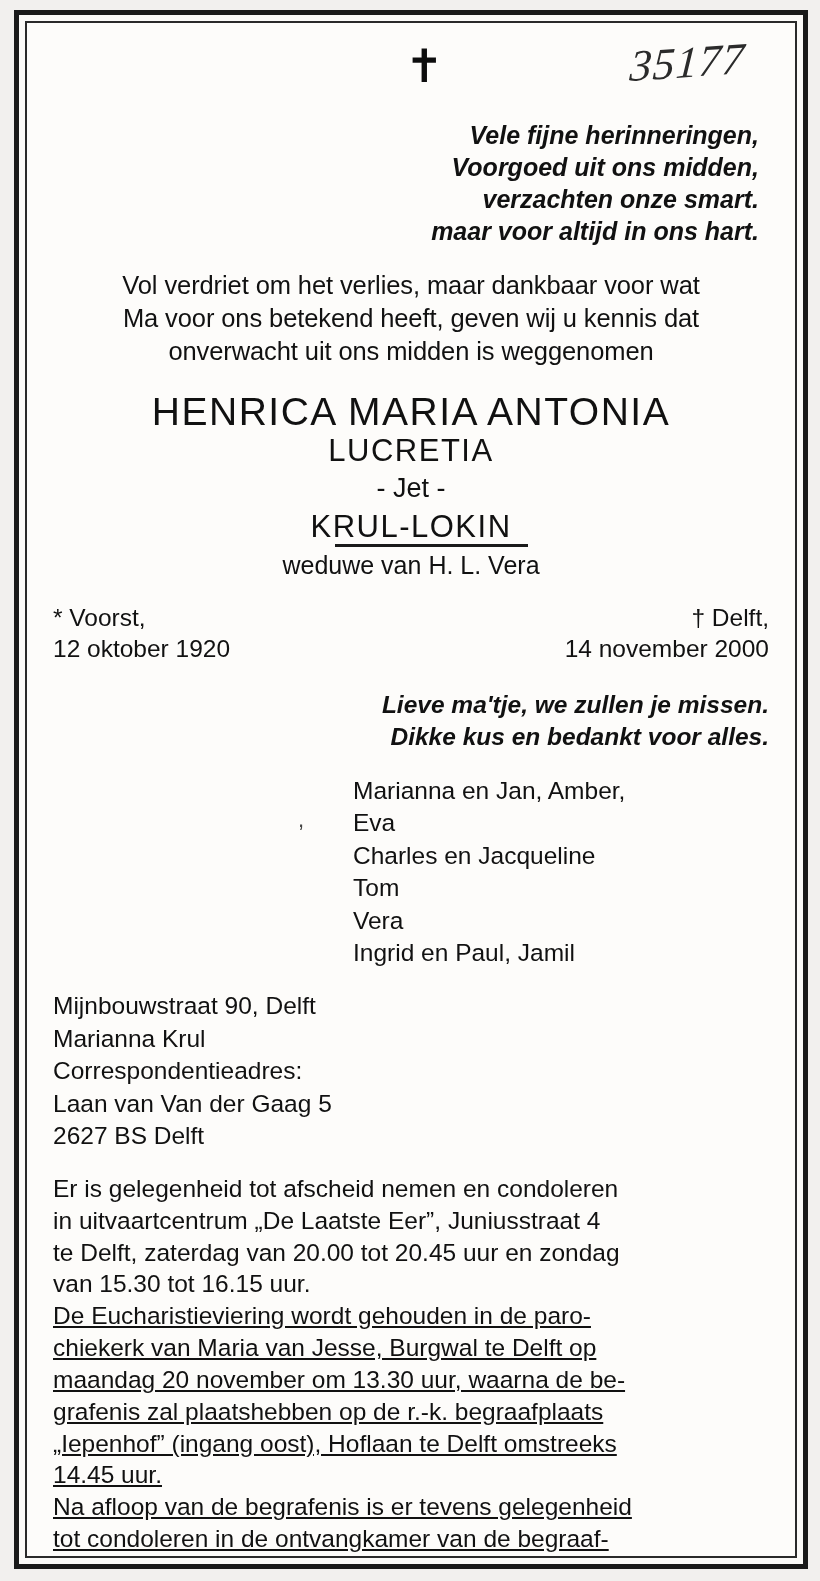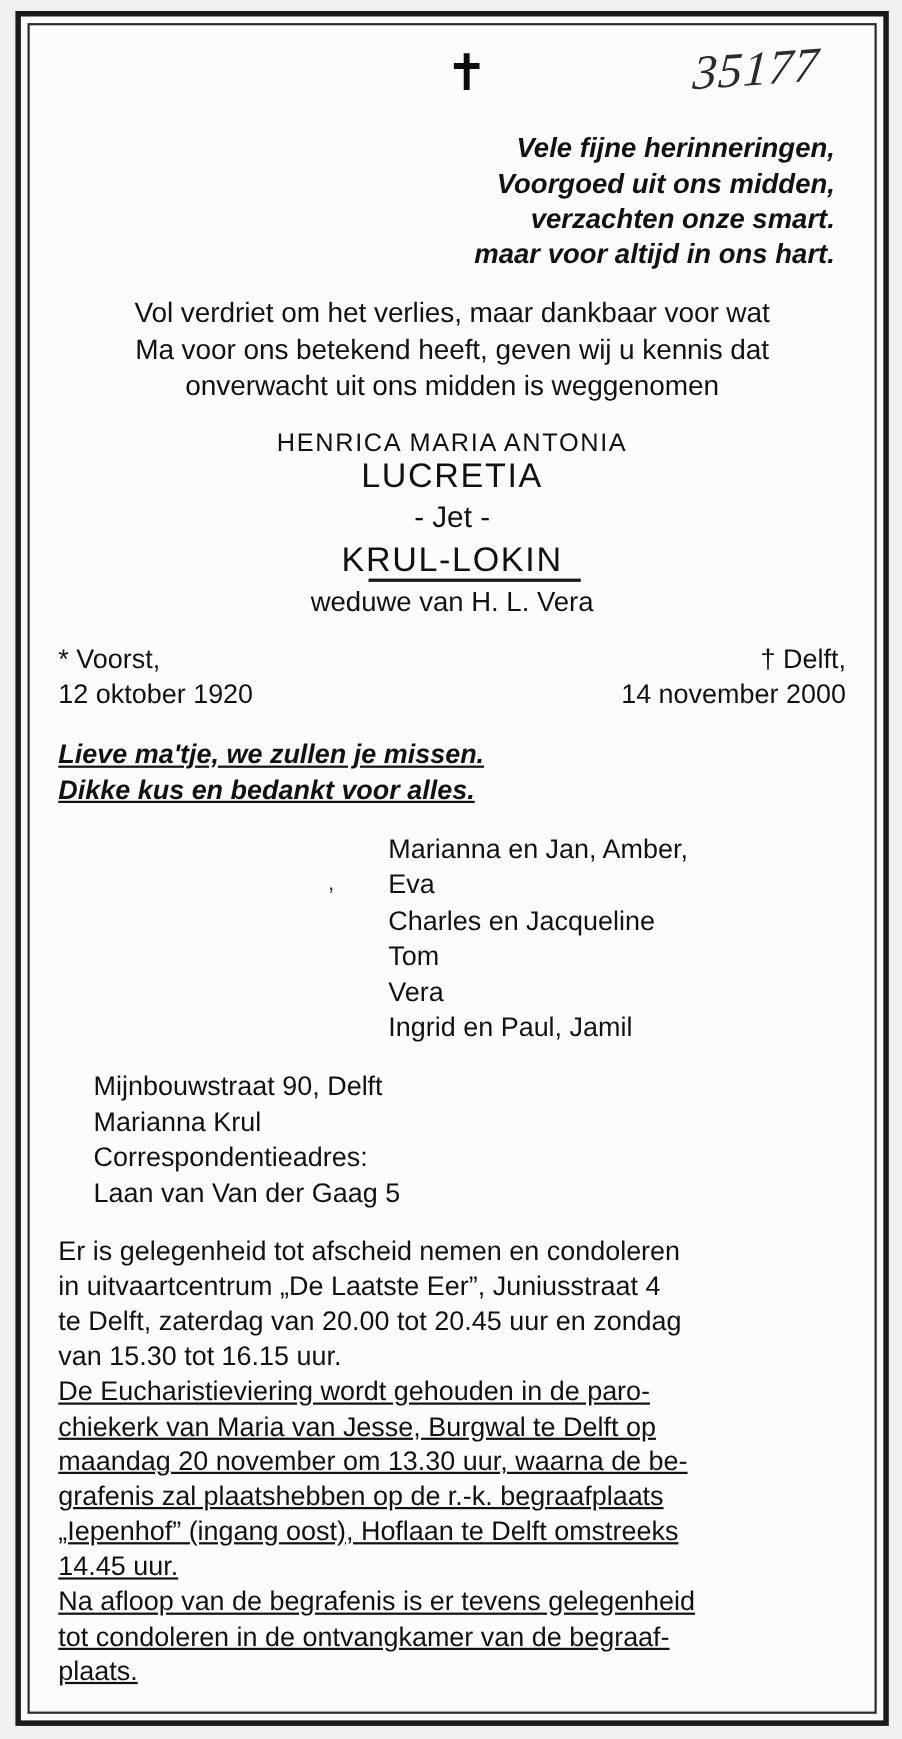--- a/index.html
+++ b/index.html
@@ -94,21 +94,21 @@
     text-align: center;
   }
   .intro div { white-space: nowrap; }
 
   
   .nameblock {
     text-align: center;
     margin-top: 22px;
   }
   .name-line1 {
-    font-size: 23px;
+    font-size: 39px;
     letter-spacing: 1.5px;
     line-height: 1.12;
   }
   .name-line2 {
     font-size: 31px;
     letter-spacing: 1.5px;
     line-height: 1.12;
   }
   .nickname {
     font-size: 27px;
@@ -142,27 +142,26 @@
     justify-content: space-between;
     margin-top: 22px;
     font-size: 24.5px;
     line-height: 1.28;
     gap: 16px;
   }
   .dates .col-right { text-align: right; }
 
   
   .verse2 {
-    text-align: left;
+    text-align: right;
     font-style: italic;
     font-weight: 700;
     font-size: 24.5px;
     line-height: 1.3;
     margin-top: 24px;
-    text-decoration: underline;
   }
 
   
   .survivors {
     margin-top: 22px;
     padding-left: 300px;
     font-size: 24.5px;
     line-height: 1.33;
     position: relative;
   }
@@ -172,21 +171,20 @@
     top: 30px;
     font-size: 22px;
     color: #444;
   }
 
   
   .address {
     margin-top: 20px;
     font-size: 24.5px;
     line-height: 1.33;
-    margin-left: 32px;
   }
 
   
   .details {
     margin-top: 20px;
     font-size: 24.5px;
     line-height: 1.3;
   }
   .details p { margin: 0; }
   .details p + p { margin-top: 0px; text-decoration: underline; }
@@ -255,20 +253,21 @@
         <div>Tom</div>
         <div>Vera</div>
         <div>Ingrid en Paul, Jamil</div>
       </div>
 
       <div class="address">
         <div>Mijnbouwstraat 90, Delft</div>
         <div>Marianna Krul</div>
         <div>Correspondentieadres:</div>
         <div>Laan van Van der Gaag 5</div>
+        <div>2627 BS Delft</div>
       </div>
 
       <div class="details">
         <p>
           <span class="nowrap">Er is gelegenheid tot afscheid nemen en condoleren</span><br>
           <span class="nowrap">in uitvaartcentrum „De Laatste Eer”, Juniusstraat 4</span><br>
           <span class="nowrap">te Delft, zaterdag van 20.00 tot 20.45 uur en zondag</span><br>
           <span class="nowrap">van 15.30 tot 16.15 uur.</span>
         </p>
         <p>

